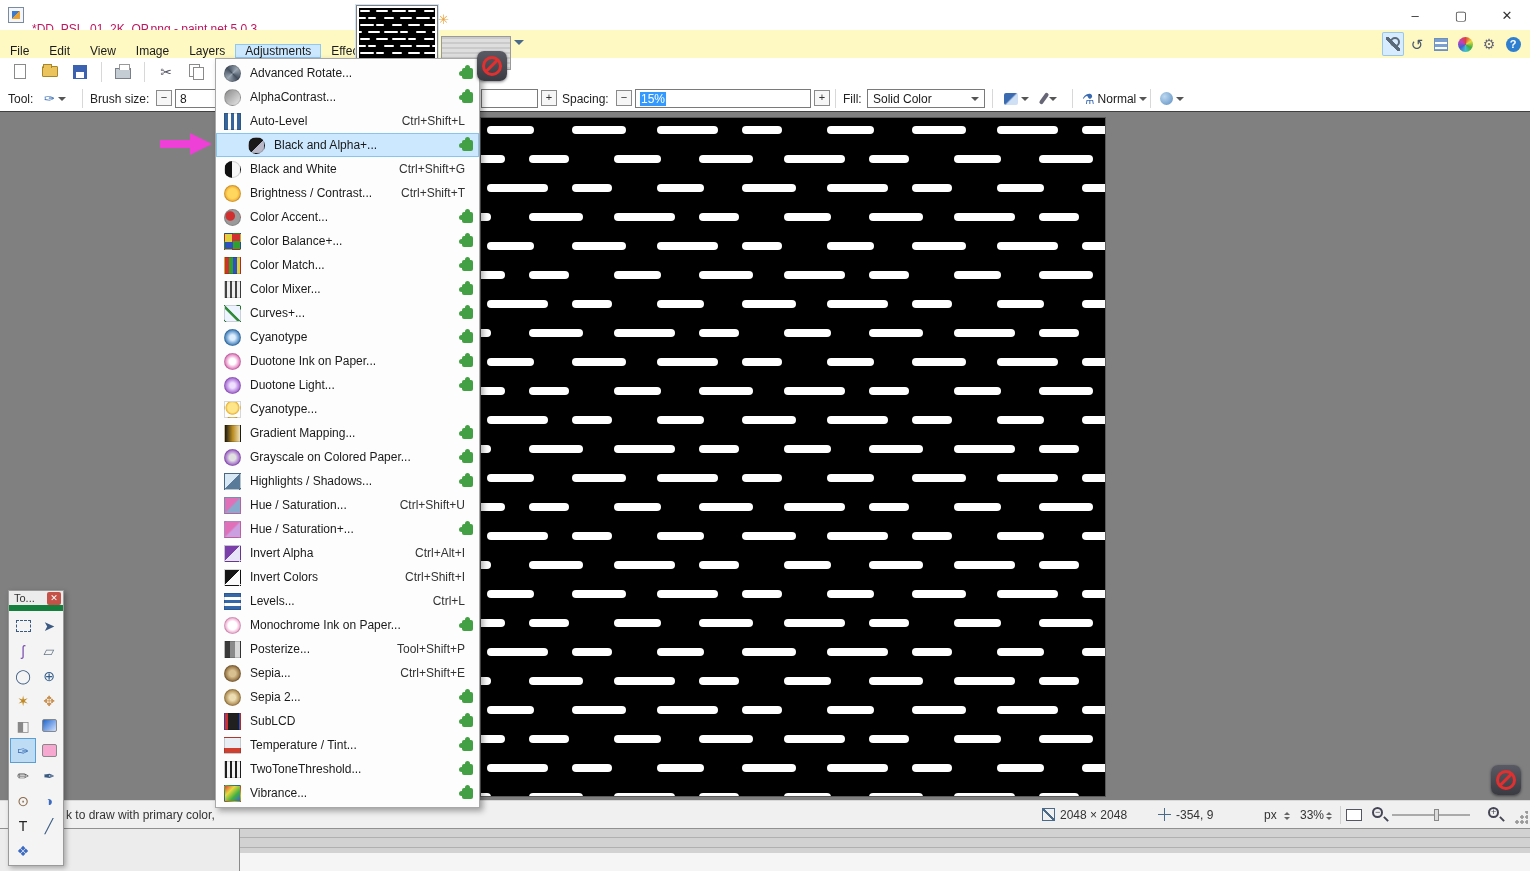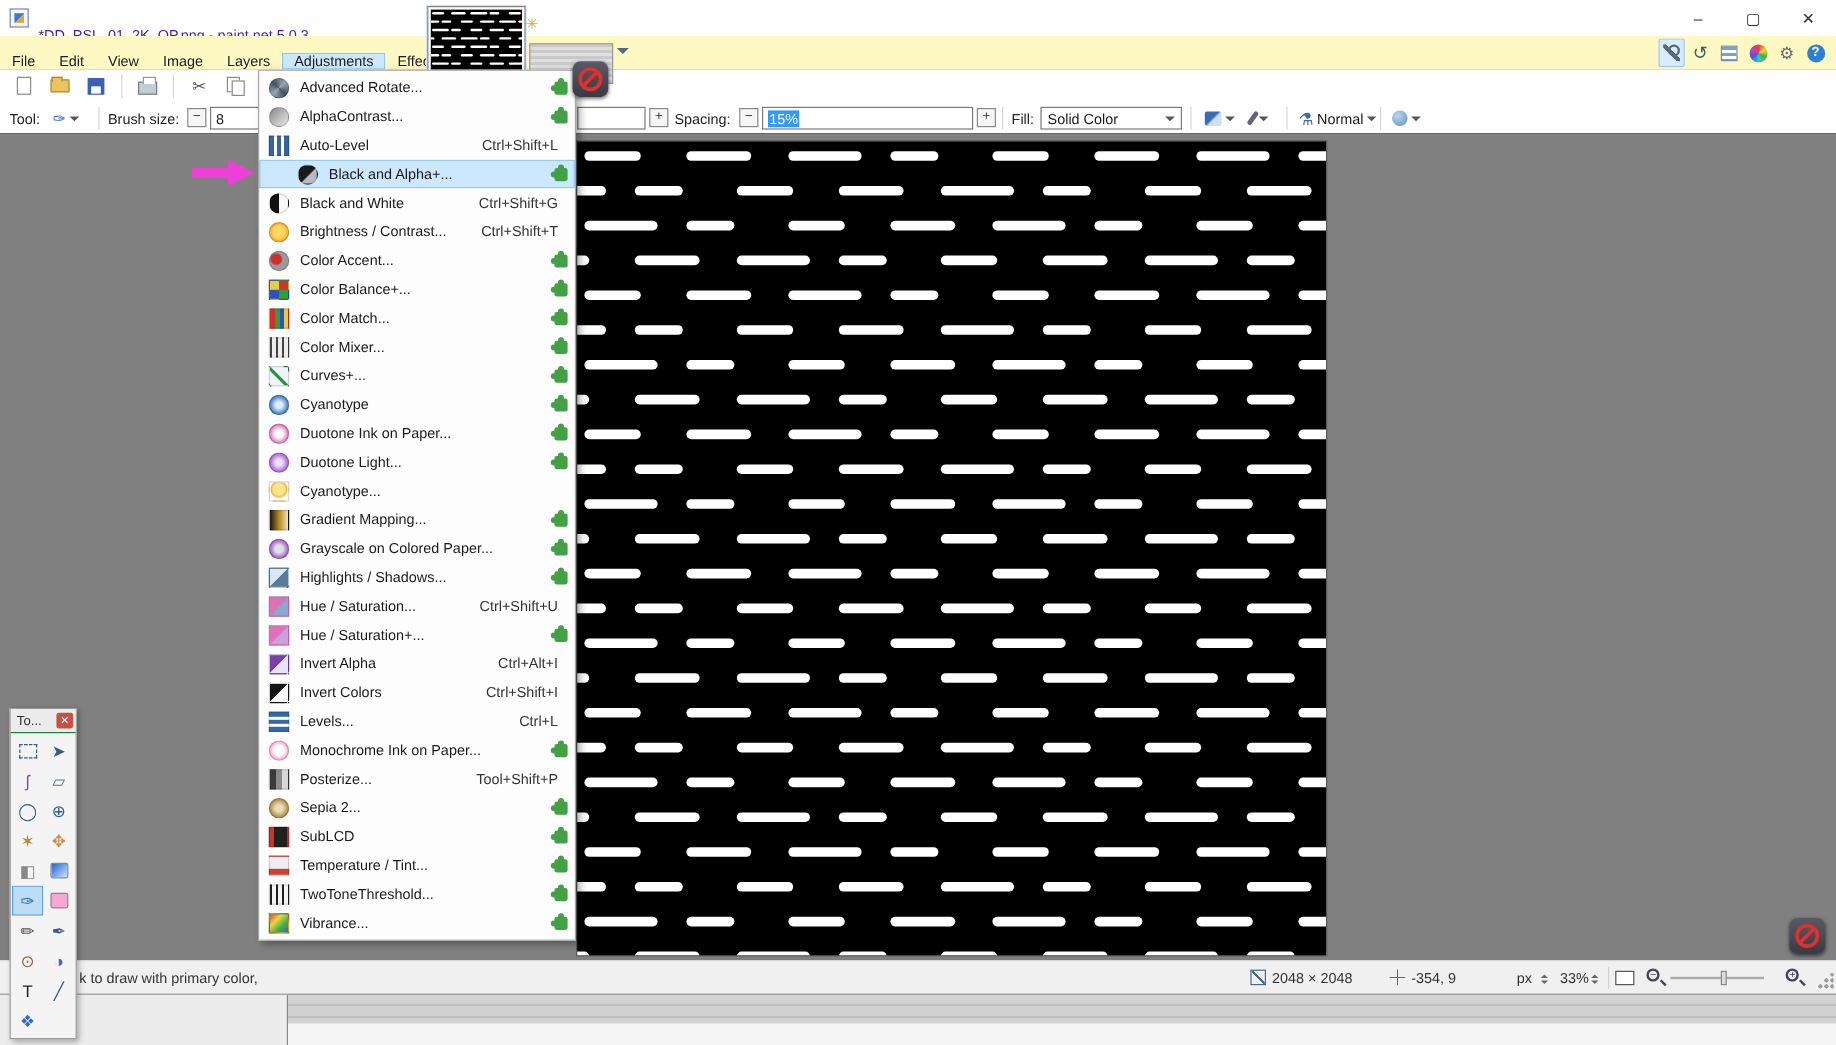--- a/index.html
+++ b/index.html
@@ -4,21 +4,21 @@
 <style>
   * { margin:0; padding:0; box-sizing:border-box; }
   html,body { width:1530px; height:871px; overflow:hidden; }
   body { font-family:"Liberation Sans", sans-serif; font-size:12px; color:#1a1a1a; background:#d2d2d2; }
   #app { position:relative; width:1530px; height:871px; background:#808080; }
 
   
   .titlebar { position:absolute; left:0; top:0; width:100%; height:30px; background:#ffffff; display:flex; align-items:center; z-index:5; }
   .app-icon { width:16px; height:16px; margin:0 8px 0 8px; position:relative; background:#f4f6fa; border:1px solid #7a8aa0; }
   .app-icon::after { content:""; position:absolute; left:3px; top:3px; width:8px; height:8px; background:linear-gradient(135deg,#3a7ad0 50%,#e8a030 50%); }
-  .title-text { font-size:12px; color:#4c1d95;margin-top:28px; }
+  .title-text { font-size:12px; color:#be185d;margin-top:28px; }
   .win-btns { position:absolute; right:0; top:0; display:flex; }
   .win-btn { width:46px; height:30px; display:flex; align-items:center; justify-content:center; font-size:13px; color:#333; }
 
   
   .menubar { position:absolute; left:0; top:30px; width:100%; height:28px; background:#fef9c3; display:flex; align-items:flex-end; z-index:5; }
   .menu-btn { padding:0 10px; display:flex; align-items:center; cursor:default; }
   .menu-btn.open { background:#cce8ff; box-shadow:inset 0 0 0 1px #90c8f0; }
   .hdr-btns { position:absolute; right:6px; top:2px; display:flex; gap:2px; align-items:center; }
   .hdr-btn { width:22px; height:24px; display:flex; align-items:center; justify-content:center; border-radius:2px; }
   .hdr-btn.active { background:#d8ecff; box-shadow:inset 0 0 0 1px #9cc6e8; }
@@ -92,21 +92,21 @@
   
   #anno-arrow { position:absolute; left:160px; top:133px; z-index:70; }
 
   
   .noicon { position:absolute; width:30px; height:30px; border-radius:7px; background:linear-gradient(180deg,#5a5a64,#3a3a42); box-shadow:0 1px 3px rgba(0,0,0,.5); z-index:70; }
   .noicon::before { content:""; position:absolute; left:5px; top:5px; width:14px; height:14px; border:3px solid #e03030; border-radius:50%; }
   .noicon::after { content:""; position:absolute; left:7px; top:13px; width:16px; height:3px; background:#e03030; transform:rotate(-45deg); }
 
   
   #palette { position:absolute; left:8px; top:590px; width:56px; background:#f4f4f4; border:1px solid #9a9a9a; box-shadow:2px 2px 5px rgba(0,0,0,.3); z-index:60; }
-  .pal-title { height:20px; background:#ececec; border-bottom:1px solid #15803d; display:flex; align-items:center; padding:0 2px 0 5px; font-size:11px; color:#333; }
+  .pal-title { height:20px; background:#ececec; border-bottom:6px solid #15803d; display:flex; align-items:center; padding:0 2px 0 5px; font-size:11px; color:#333; }
   .pal-close { margin-left:auto; width:14px; height:13px; background:#c45248; color:#fff; font-size:9px; line-height:13px; text-align:center; border-radius:2px; }
   .pal-grid { display:grid; grid-template-columns:26px 26px; justify-content:center; padding:2px 0; }
   .tool-cell { width:26px; height:25px; display:flex; align-items:center; justify-content:center; }
   .tool-cell.active { background:#bfdcf5; box-shadow:inset 0 0 0 1px #5a9fd4; }
   .tool-glyph { font-size:14px; line-height:1; }
   .tool-swatch { width:15px; height:13px; border:1px solid #888; border-radius:2px; }
   .tg-rect { width:15px; height:12px; border:1px dashed #3b5a82; }
 
   
   .statusbar { position:absolute; left:0; top:800px; width:100%; height:28px; background:#f0f0f0; border-top:1px solid #d8d8d8; z-index:40; }
@@ -632,20 +632,25 @@
           <span class="mi-lb">Monochrome Ink on Paper...</span>
           <span class="mi-sc"></span>
           <span class="puz"></span>
         </div>
         <div class="mi">
           <span class="mi-ico" style="background: linear-gradient(90deg, rgb(58, 58, 58) 33%, rgb(138, 138, 138) 33%, rgb(138, 138, 138) 66%, rgb(216, 216, 216) 66%);"></span>
           <span class="mi-lb">Posterize...</span>
           <span class="mi-sc">Tool+Shift+P</span>
         </div>
         <div class="mi">
+          <span class="mi-ico rnd" style="background: radial-gradient(circle, rgb(216, 192, 144) 30%, rgb(138, 104, 58) 75%);"></span>
+          <span class="mi-lb">Sepia...</span>
+          <span class="mi-sc">Ctrl+Shift+E</span>
+        </div>
+        <div class="mi">
           <span class="mi-ico rnd" style="background: radial-gradient(circle, rgb(236, 220, 178) 28%, rgb(168, 133, 74) 75%);"></span>
           <span class="mi-lb">Sepia 2...</span>
           <span class="mi-sc"></span>
           <span class="puz"></span>
         </div>
         <div class="mi">
           <span class="mi-ico" style="background: linear-gradient(90deg, rgb(208, 48, 48) 0px, rgb(208, 48, 48) 3px, rgb(32, 32, 32) 3px, rgb(32, 32, 32) 14px, rgb(48, 80, 192) 14px);"></span>
           <span class="mi-lb">SubLCD</span>
           <span class="mi-sc"></span>
           <span class="puz"></span>

